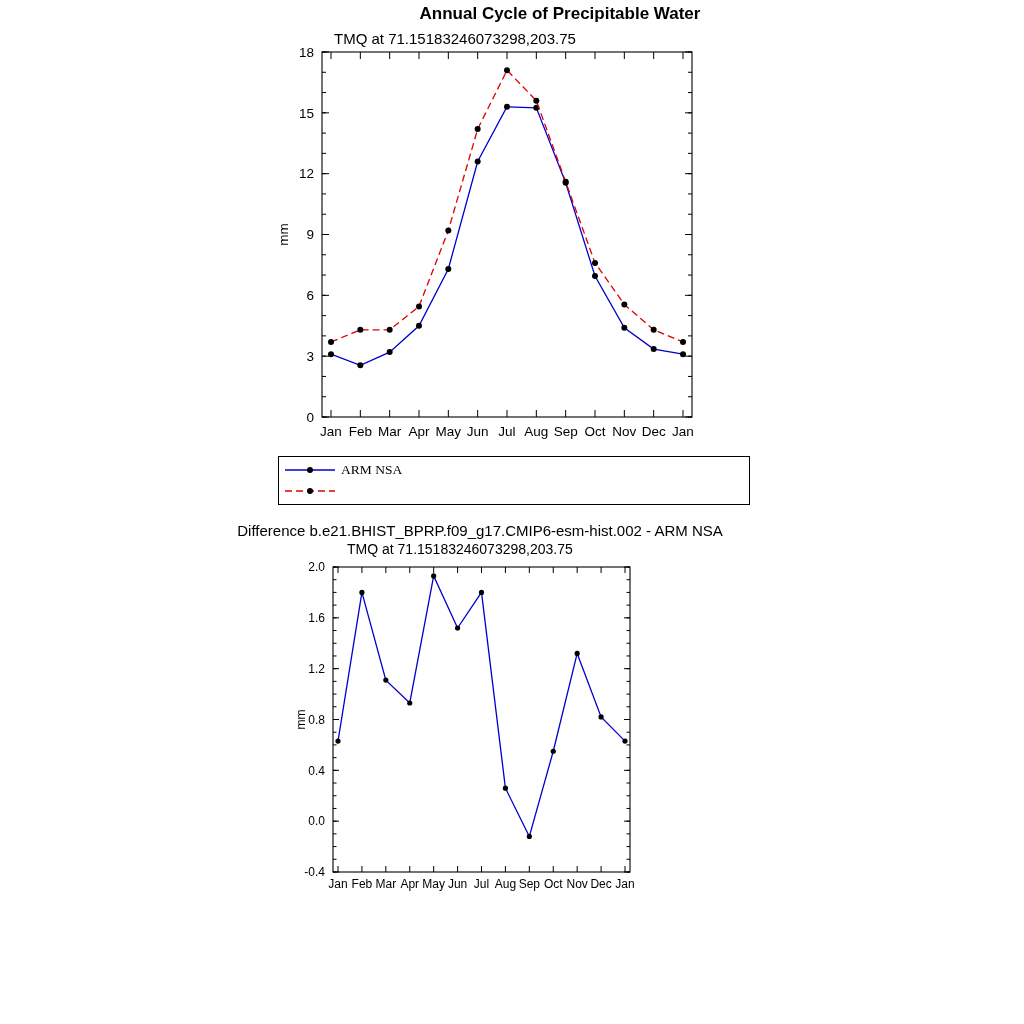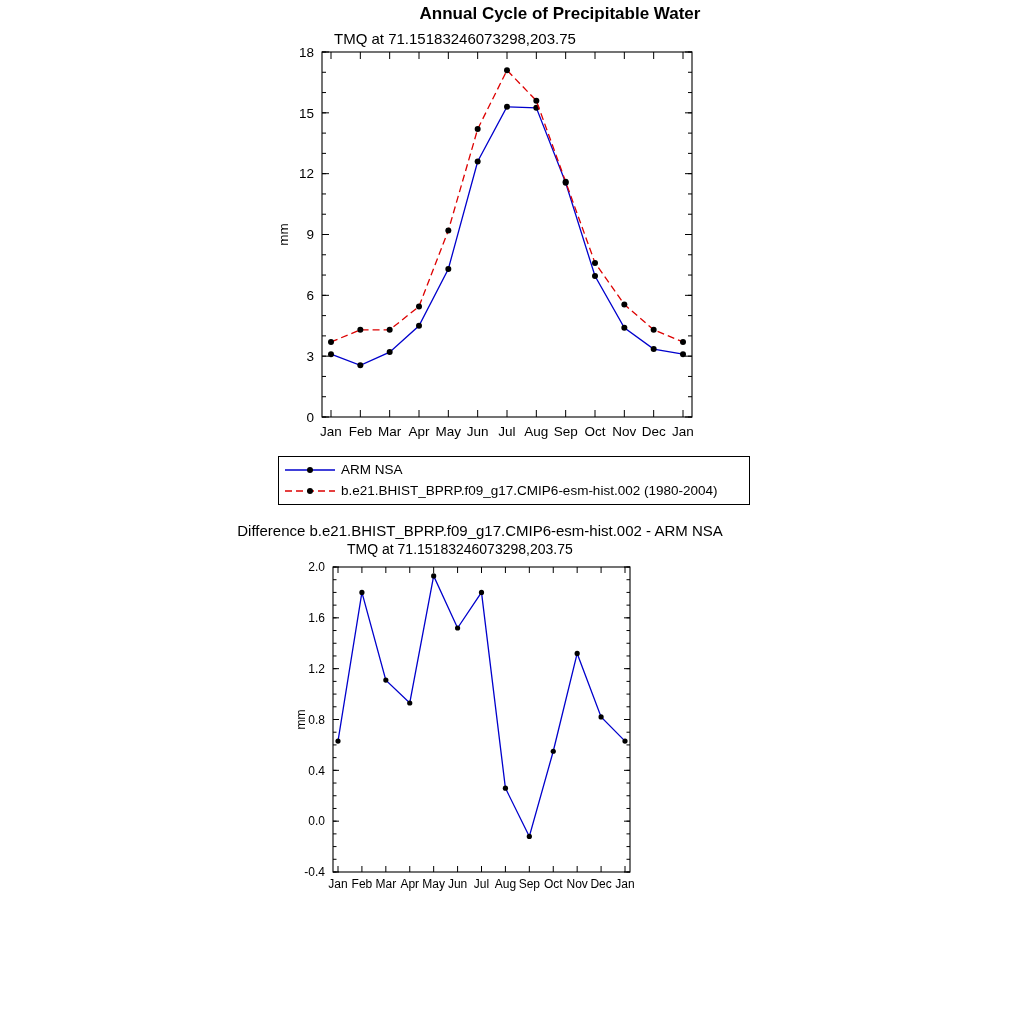--- a/index.html
+++ b/index.html
@@ -40,20 +40,21 @@
     top: 30px;
   }
   .legend {
     position: absolute;
     left: 278px;
     top: 456px;
     width: 470px;
     border: 1px solid #000;
     background: #fff;
     padding: 2px 0 3px 0;
+    font-family: Liberation Serif, serif;
   }
   .legend-row {
     display: flex;
     align-items: center;
     height: 21px;
     padding-left: 4px;
   }
   .legend-label {
     font-size: 13.5px;
     color: #000;
@@ -247,21 +248,20 @@
           <line x1="2" y1="8" x2="52" y2="8" stroke="#0000cc" stroke-width="1.4"></line>
           <circle cx="27" cy="8" r="3" fill="#000000"></circle>
         </svg>
       <span class="legend-label">ARM NSA</span>
     </div>
     <div class="legend-row">
       <svg class="legend-sample" width="56" height="16">
           <line x1="2" y1="8" x2="52" y2="8" stroke="#dd0000" stroke-width="1.4" stroke-dasharray="7 4"></line>
           <circle cx="27" cy="8" r="3" fill="#000000"></circle>
         </svg>
-      <span class="legend-label">b.e21.BHIST_BPRP.f09_g17.CMIP6-esm-hist.002 (1980-2004)</span>
     </div>
   </div>
 
   <div class="title-bottom">Difference b.e21.BHIST_BPRP.f09_g17.CMIP6-esm-hist.002 - ARM NSA</div>
 
   <div class="subtitle-bottom">TMQ at 71.15183246073298,203.75</div>
 
   <svg id="chart-bottom" class="chart-bottom" width="420" height="390">
       <g>
         <rect x="63" y="52" width="297" height="305" fill="none" stroke="#000" stroke-width="1.1"></rect>

